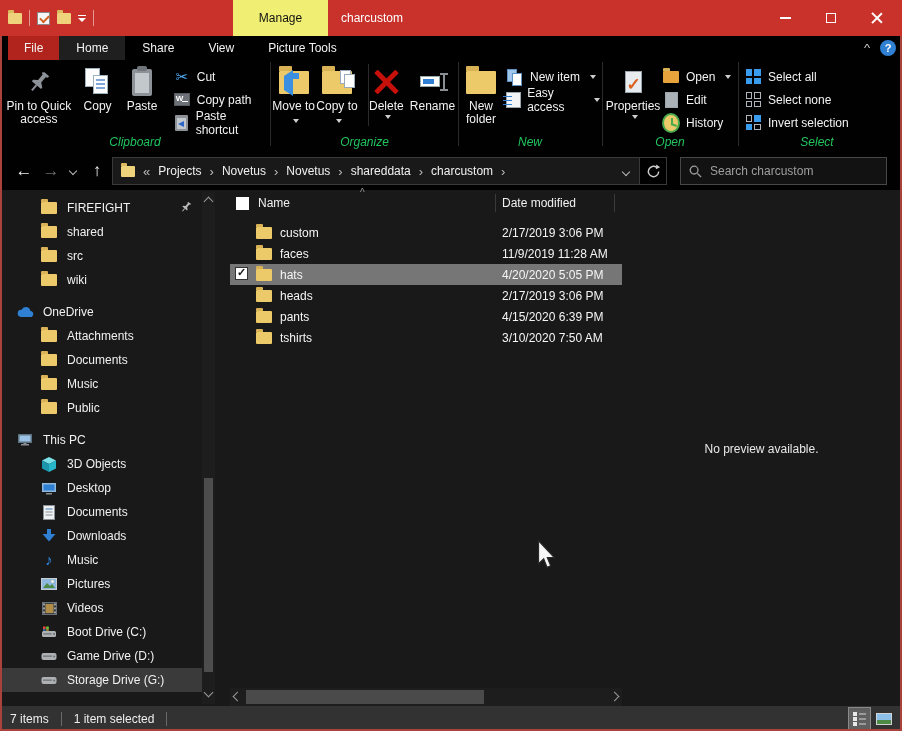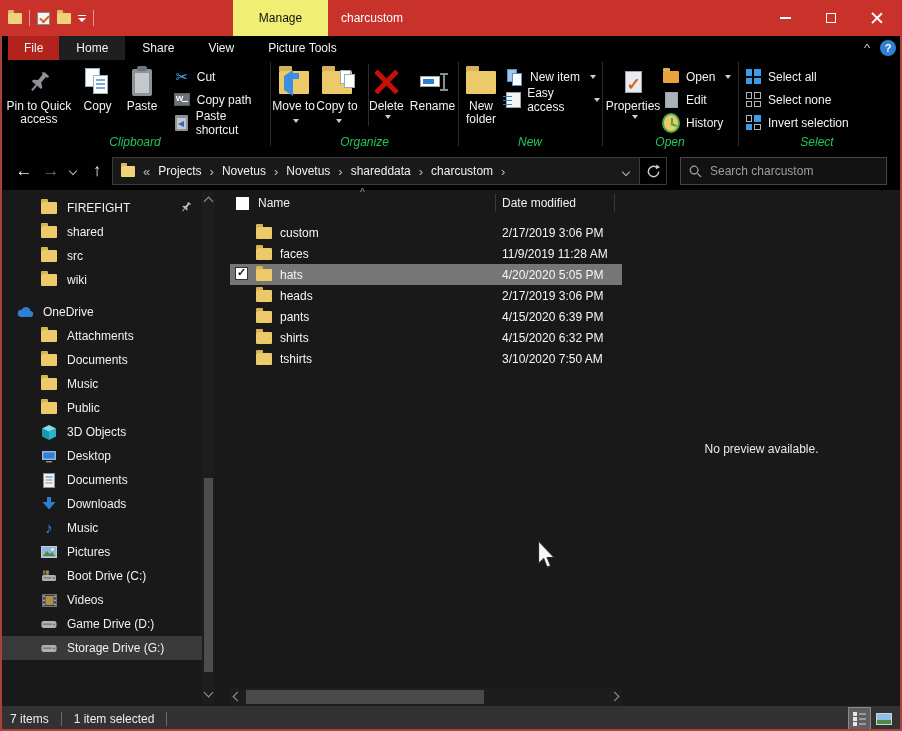--- a/index.html
+++ b/index.html
@@ -523,20 +523,31 @@
         </span>
         <span>Music</span>
       </div>
     <div class="si lv2">
         <span class="sicon">
           <span class="ico-folder"></span>
         </span>
         <span>Public</span>
       </div>
 
+    <div class="si gap">
+      <span class="sicon">
+        <svg width="16" height="14" viewBox="0 0 16 14">
+            <rect x="1" y="1" width="14" height="9" fill="#5d7281"></rect>
+            <rect x="2.5" y="2.5" width="11" height="6" fill="#9cc3e5"></rect>
+            <rect x="4" y="11" width="8" height="1.5" fill="#8a8f94"></rect>
+            <rect x="6.5" y="10" width="3" height="1.5" fill="#8a8f94"></rect>
+          </svg>
+      </span>
+      <span>This PC</span>
+    </div>
     <div class="si lv2">
       <span class="sicon">
         <svg width="14" height="15" viewBox="0 0 14 15">
             <polygon points="7,0 14,3.5 7,7 0,3.5" fill="#7ce0e8"></polygon>
             <polygon points="0,3.5 7,7 7,15 0,11.5" fill="#1b96ad"></polygon>
             <polygon points="14,3.5 7,7 7,15 14,11.5" fill="#27b6c9"></polygon>
           </svg>
       </span>
       <span>3D Objects</span>
     </div>
@@ -576,52 +587,52 @@
     </div>
     <div class="si lv2">
       <span class="sicon">
         <svg width="16" height="12" viewBox="0 0 16 12">
             <rect x="0.5" y="0.5" width="15" height="11" fill="#8fb8dd" stroke="#c8cdd2"></rect>
             <polygon points="2,10 6,5 9,8 11,6 14,10" fill="#4c8a46"></polygon>
             <circle cx="11.5" cy="3.5" r="1.4" fill="#f5f1d8"></circle>
           </svg>
       </span>
       <span>Pictures</span>
-    </div>
-    <div class="si lv2">
-      <span class="sicon">
-        <svg width="16" height="13" viewBox="0 0 16 13">
-            <rect x="1" y="5" width="14" height="6" rx="1.5" fill="#aeb1b3"></rect>
-            <rect x="2.5" y="7" width="8" height="1.6" fill="#7d8083"></rect>
-            <circle cx="13" cy="8" r="1" fill="#6d7073"></circle>
-            <rect x="2" y="0.5" width="2.6" height="2.6" fill="#e8483c"></rect>
-            <rect x="5.2" y="0.5" width="2.6" height="2.6" fill="#69c242"></rect>
-            <rect x="2" y="3.4" width="2.6" height="1.2" fill="#3a9ced"></rect>
-            <rect x="5.2" y="3.4" width="2.6" height="1.2" fill="#f2c23a"></rect>
-          </svg>
-      </span>
-      <span>Boot Drive (C:)</span>
     </div>
     <div class="si lv2">
       <span class="sicon">
         <svg width="15" height="13" viewBox="0 0 15 13">
             <rect x="0.5" y="0.5" width="14" height="12" fill="#3a3f44" stroke="#6d7278"></rect>
             <rect x="3.5" y="2" width="8" height="9" fill="#b08e4a"></rect>
             <rect x="1.3" y="1.5" width="1.4" height="1.8" fill="#c8cdd2"></rect>
             <rect x="1.3" y="5.5" width="1.4" height="1.8" fill="#c8cdd2"></rect>
             <rect x="1.3" y="9.5" width="1.4" height="1.8" fill="#c8cdd2"></rect>
             <rect x="12.3" y="1.5" width="1.4" height="1.8" fill="#c8cdd2"></rect>
             <rect x="12.3" y="5.5" width="1.4" height="1.8" fill="#c8cdd2"></rect>
             <rect x="12.3" y="9.5" width="1.4" height="1.8" fill="#c8cdd2"></rect>
           </svg>
       </span>
       <span>Videos</span>
     </div>
     <div class="si lv2">
       <span class="sicon">
+        <svg width="16" height="13" viewBox="0 0 16 13">
+            <rect x="1" y="5" width="14" height="6" rx="1.5" fill="#aeb1b3"></rect>
+            <rect x="2.5" y="7" width="8" height="1.6" fill="#7d8083"></rect>
+            <circle cx="13" cy="8" r="1" fill="#6d7073"></circle>
+            <rect x="2" y="0.5" width="2.6" height="2.6" fill="#e8483c"></rect>
+            <rect x="5.2" y="0.5" width="2.6" height="2.6" fill="#69c242"></rect>
+            <rect x="2" y="3.4" width="2.6" height="1.2" fill="#3a9ced"></rect>
+            <rect x="5.2" y="3.4" width="2.6" height="1.2" fill="#f2c23a"></rect>
+          </svg>
+      </span>
+      <span>Boot Drive (C:)</span>
+    </div>
+    <div class="si lv2">
+      <span class="sicon">
         <svg width="16" height="9" viewBox="0 0 16 9">
             <rect x="0.5" y="1" width="15" height="7" rx="2" fill="#aeb1b3"></rect>
             <rect x="2" y="3.4" width="9" height="1.6" fill="#7d8083"></rect>
             <circle cx="13.2" cy="4.4" r="1" fill="#6d7073"></circle>
           </svg>
       </span>
       <span>Game Drive (D:)</span>
     </div>
     <div class="si lv2 hov">
       <span class="sicon">
@@ -675,26 +686,20 @@
         <span class="rcb"></span>
         <span class="ico-folder"></span>
         <span class="fname">heads</span>
         <span class="fdate">2/17/2019 3:06 PM</span>
       </div>
       <div class="frow">
         <span class="rcb"></span>
         <span class="ico-folder"></span>
         <span class="fname">pants</span>
         <span class="fdate">4/15/2020 6:39 PM</span>
-      </div>
-      <div class="frow">
-        <span class="rcb"></span>
-        <span class="ico-folder"></span>
-        <span class="fname">shirts</span>
-        <span class="fdate">4/15/2020 6:32 PM</span>
       </div>
       <div class="frow">
         <span class="rcb"></span>
         <span class="ico-folder"></span>
         <span class="fname">tshirts</span>
         <span class="fdate">3/10/2020 7:50 AM</span>
       </div>
     </div>
   </div>
 

